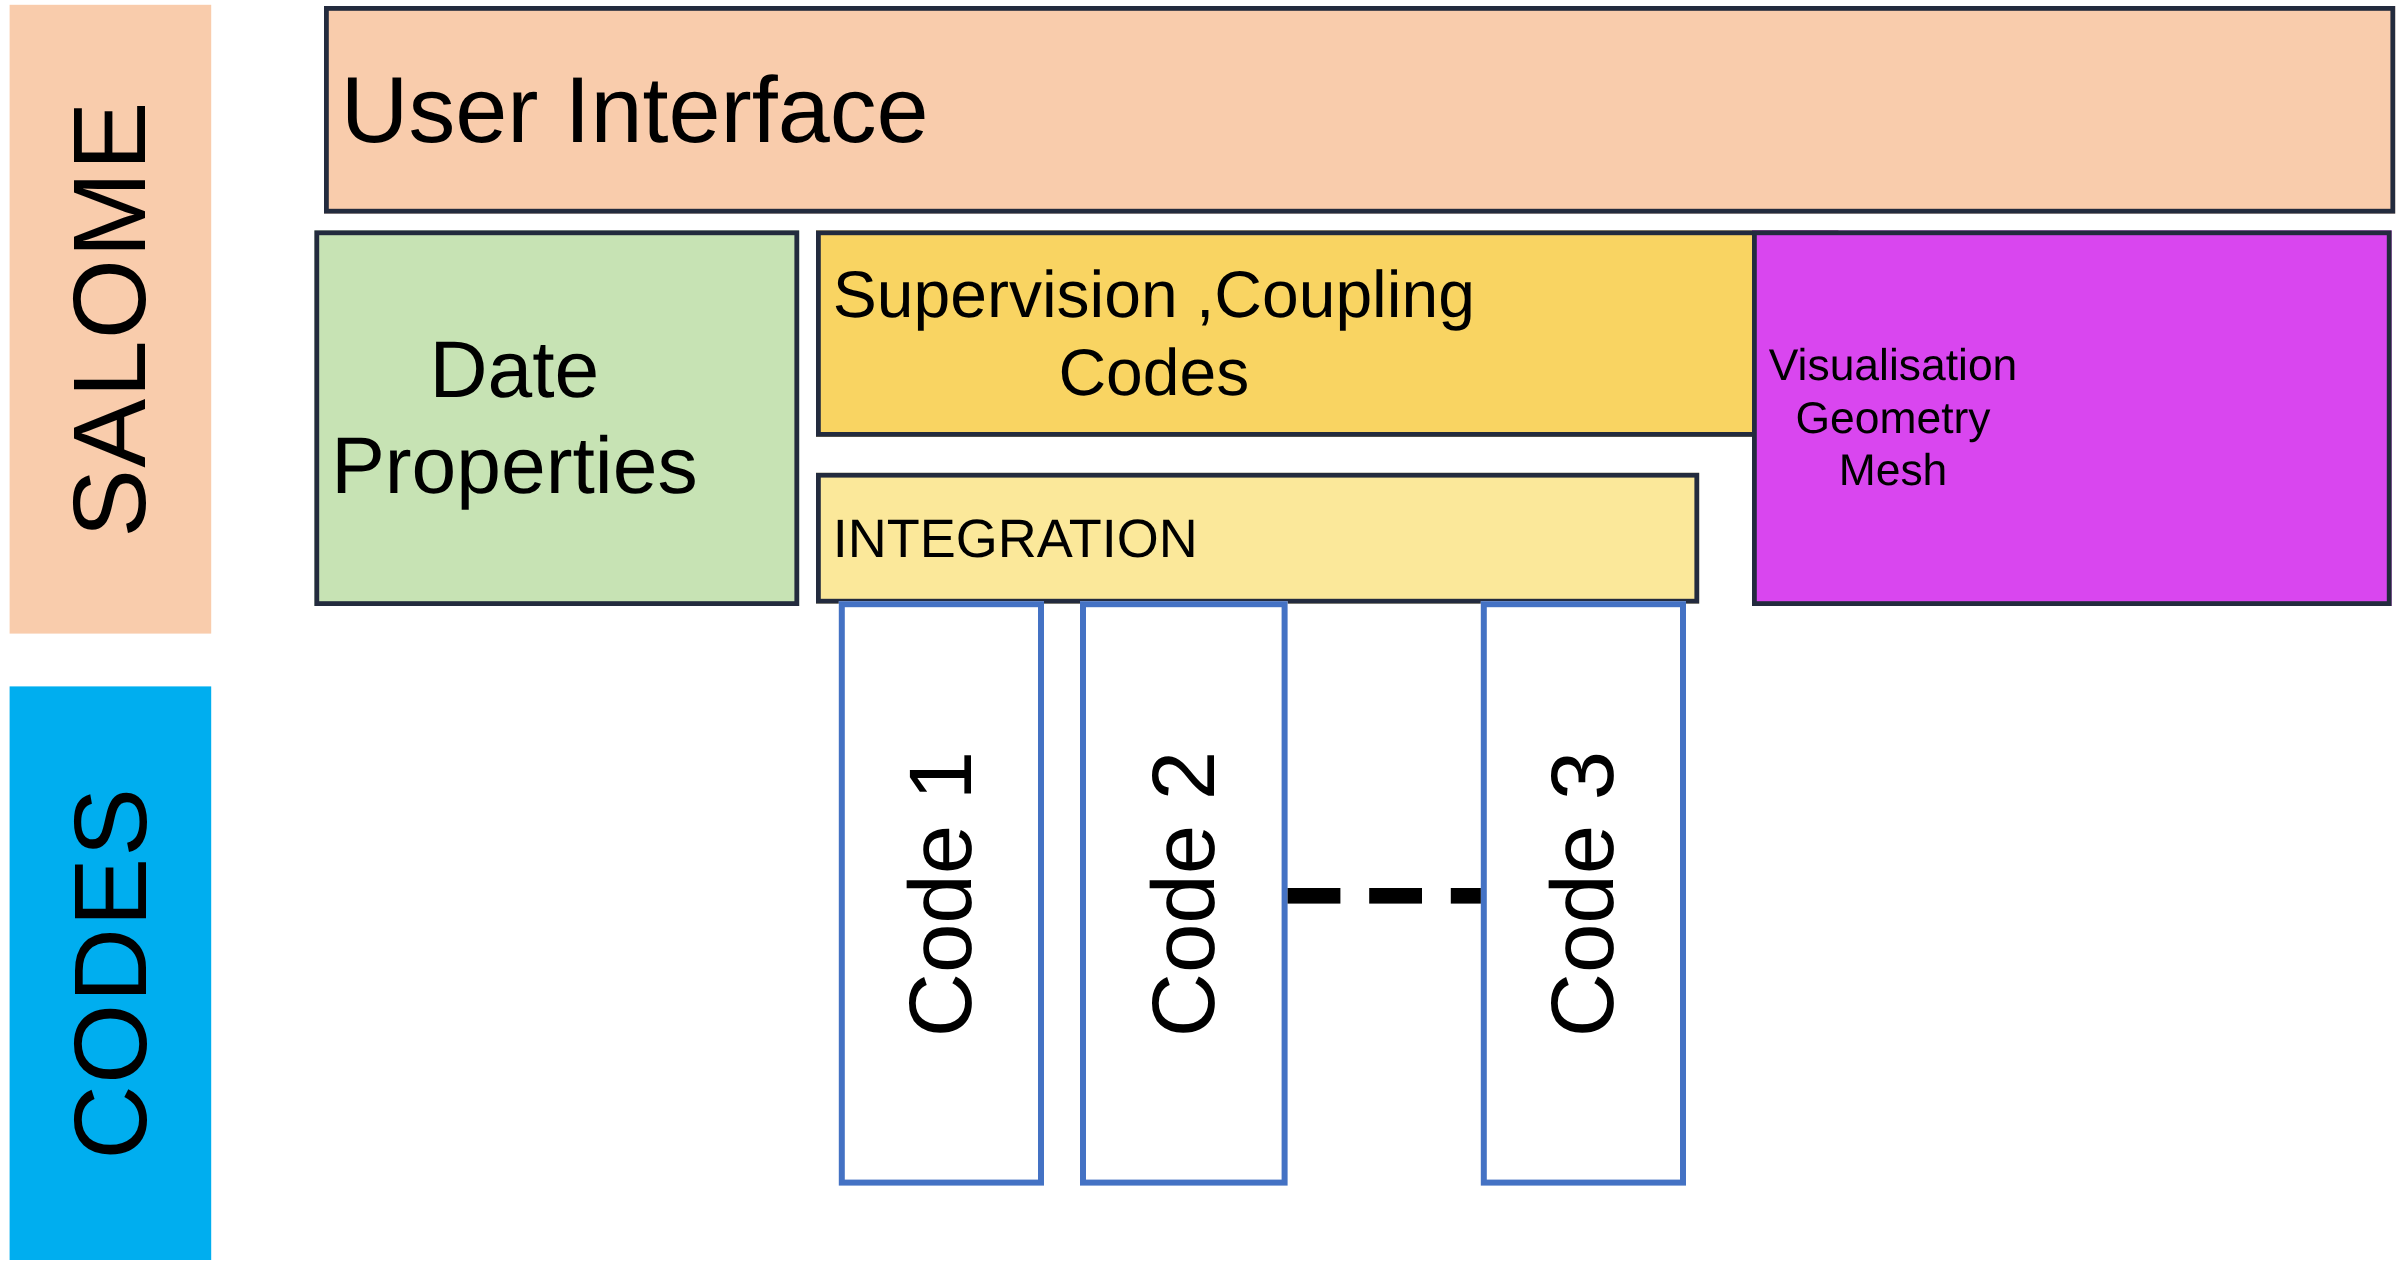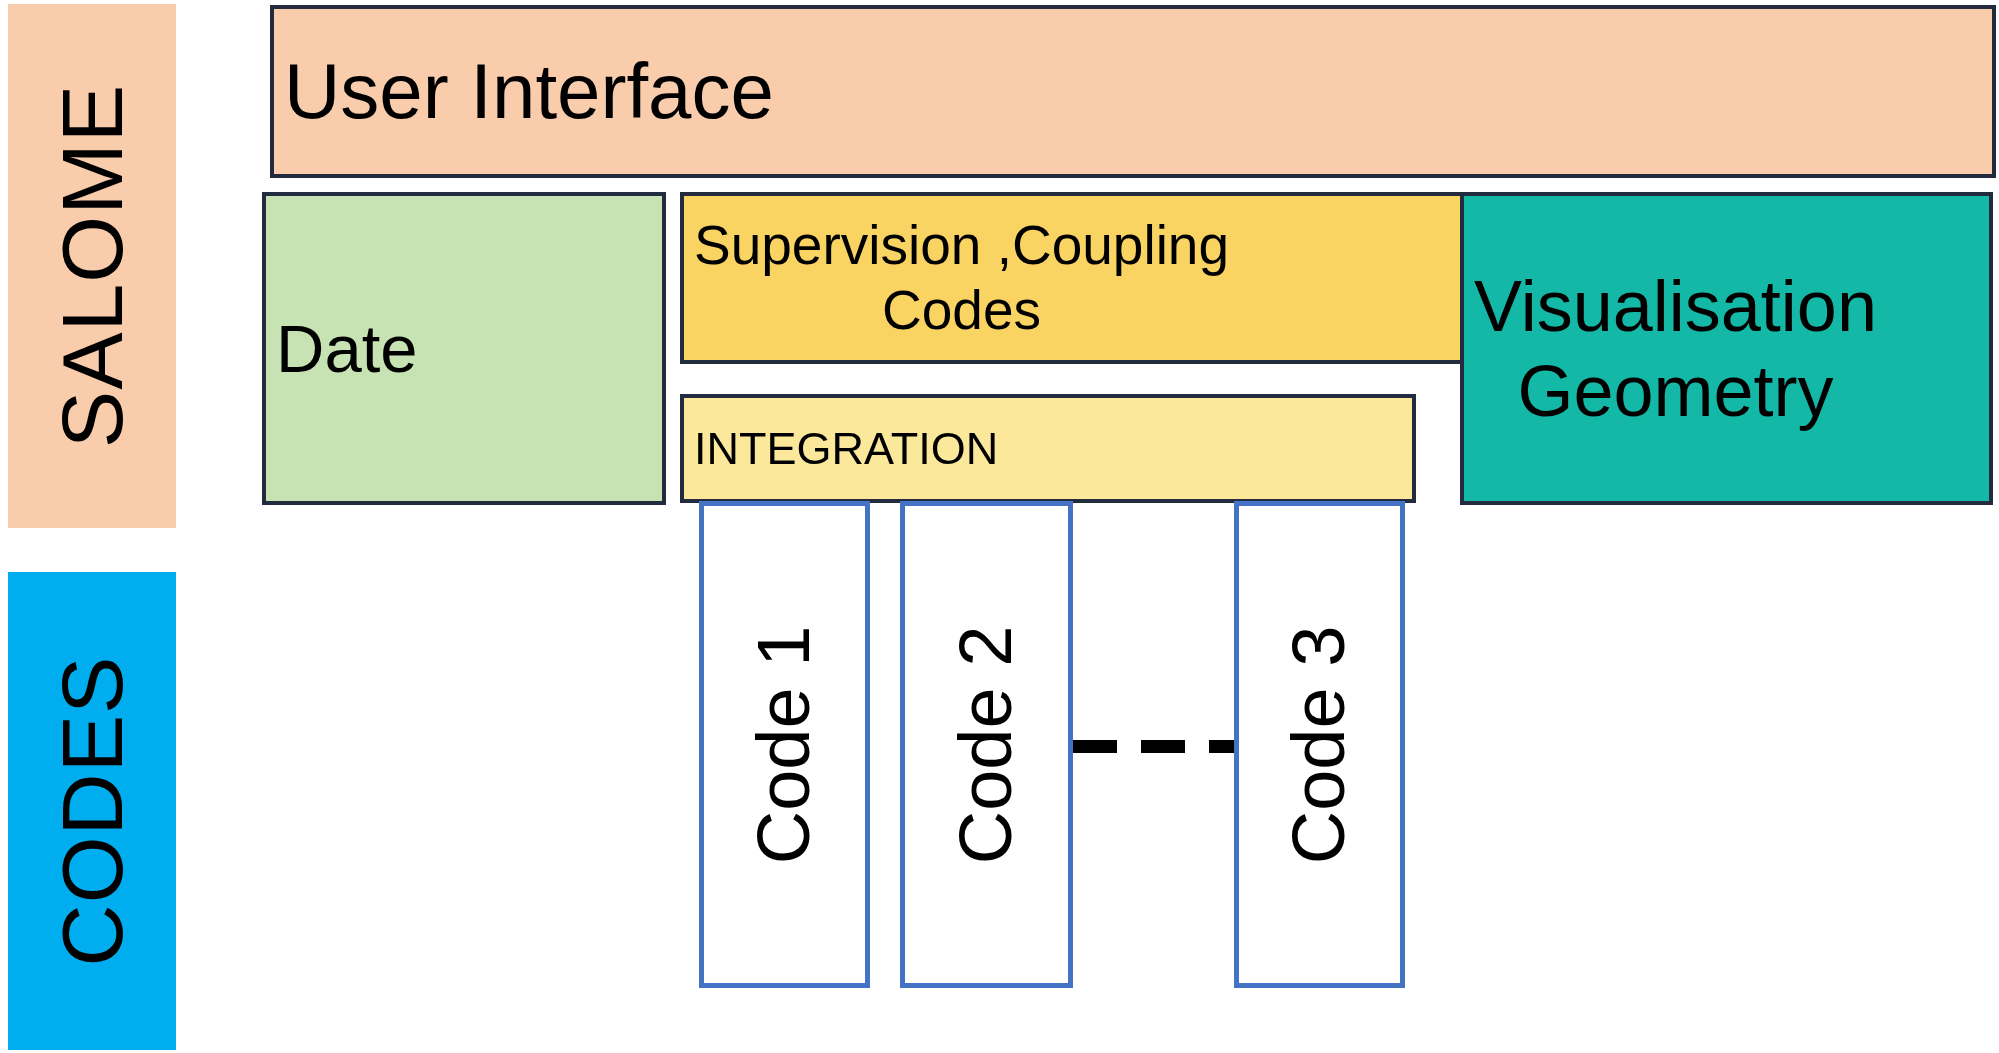--- a/index.html
+++ b/index.html
@@ -98,22 +98,22 @@
     height: 109px;
     background: #FBE89A;
     font-size: 45px;
   }
 
   #viz-box {
     left: 1460px;
     top: 192px;
     width: 533px;
     height: 313px;
-    background: #14b8a6;
-    font-size: 72px;
+    background: #d946ef;
+    font-size: 37px;
   }
 
   
   .code-box {
     position: absolute;
     box-sizing: border-box;
     border: 5px solid #4472C4;
     background: #ffffff;
     display: flex;
     align-items: center;
@@ -164,38 +164,40 @@
     <span class="side-label">CODES</span>
   </div>
 
   <div class="box" id="ui-box">
     <span>User Interface</span>
   </div>
 
   <div class="box" id="data-box">
     <div>
       <div>Date</div>
+      <div>Properties</div>
     </div>
   </div>
 
   <div class="box" id="supervision-box">
     <div>
       <div>Supervision ,Coupling</div>
       <div>Codes</div>
     </div>
   </div>
 
   <div class="box" id="integration-box">
     <span>INTEGRATION</span>
   </div>
 
   <div class="box" id="viz-box">
     <div>
       <div>Visualisation</div>
       <div>Geometry</div>
+      <div>Mesh</div>
     </div>
   </div>
 
   <div class="code-box" id="code-1">
     <span class="code-label">Code 1</span>
   </div>
   <div class="code-box" id="code-2">
     <span class="code-label">Code 2</span>
   </div>
   <div class="code-box" id="code-3">

